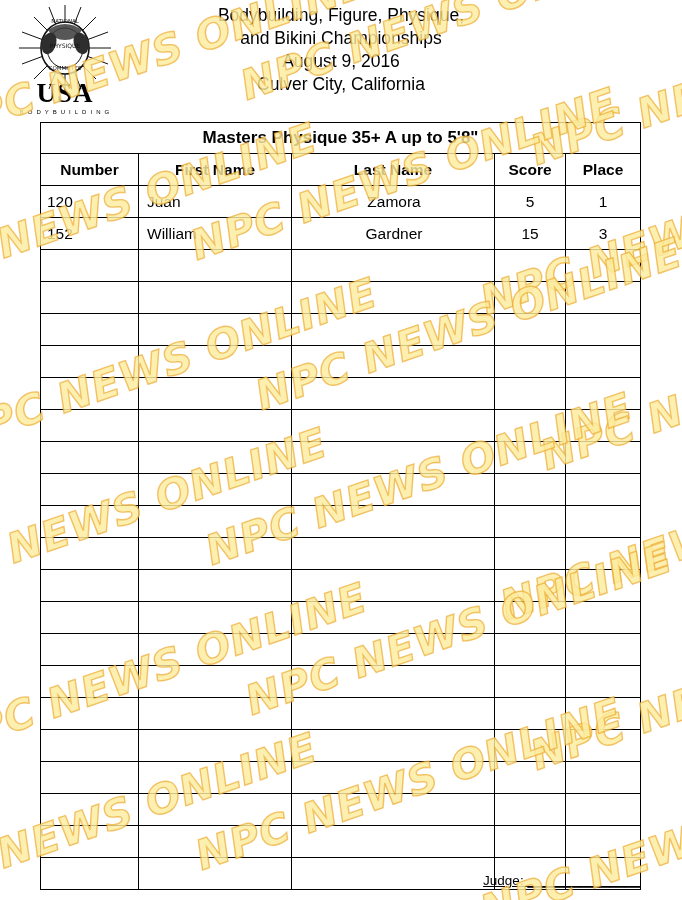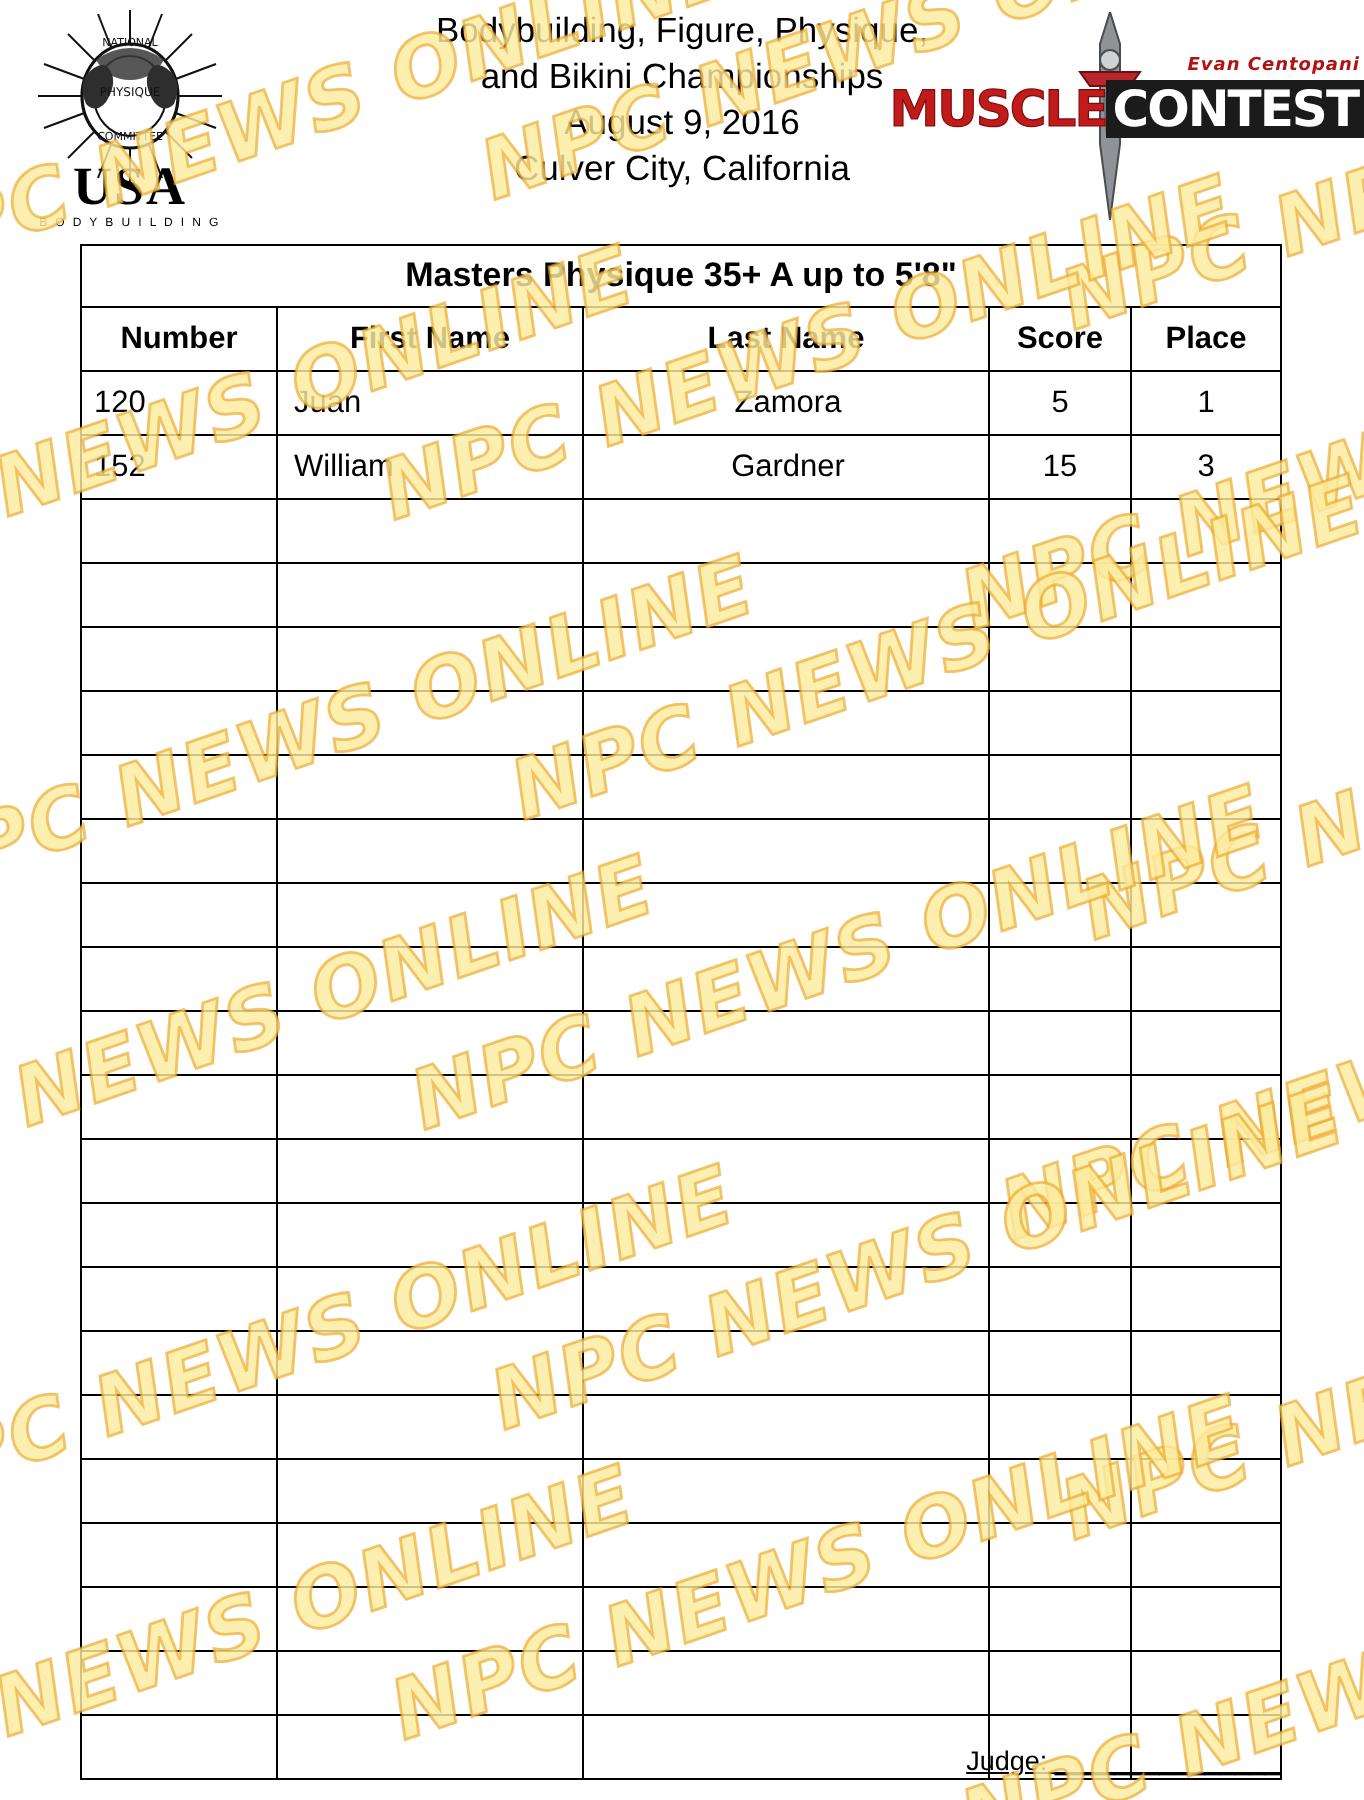--- a/index.html
+++ b/index.html
@@ -222,30 +222,20 @@
       <div class="bb">B O D Y  B U I L D I N G</div>
     </div>
 
     <div class="title-block">
       <div>Bodybuilding, Figure, Physique,</div>
       <div>and Bikini Championships</div>
       <div>August 9, 2016</div>
       <div>Culver City, California</div>
     </div>
 
-    <div class="mc-logo">
-      <svg class="dagger" viewBox="0 0 34 104">
-        <path d="M17 0 L22 16 L22 66 L17 104 L12 66 L12 16 Z" fill="#8f9296" stroke="#4a4d50" stroke-width="1"></path>
-        <path d="M2 30 L32 30 L27 37 L7 37 Z" fill="#b8272b" stroke="#6d0f12" stroke-width="1"></path>
-        <circle cx="17" cy="24" r="5" fill="#d0d3d6" stroke="#4a4d50" stroke-width="1"></circle>
-        <path d="M13 40 L21 40 L19 62 L15 62 Z" fill="#6f7376"></path>
-      </svg>
-      <div class="mc-top">Evan Centopani</div>
-      <div class="mc-main"><span>MUSCLE</span><span class="blk">CONTEST</span></div>
-    </div>
   </div>
 
   <div class="tbl-wrap">
     <table>
       <colgroup>
         <col class="c-num">
           <col class="c-first">
           <col class="c-last">
           <col class="c-score">
           <col class="c-place">

